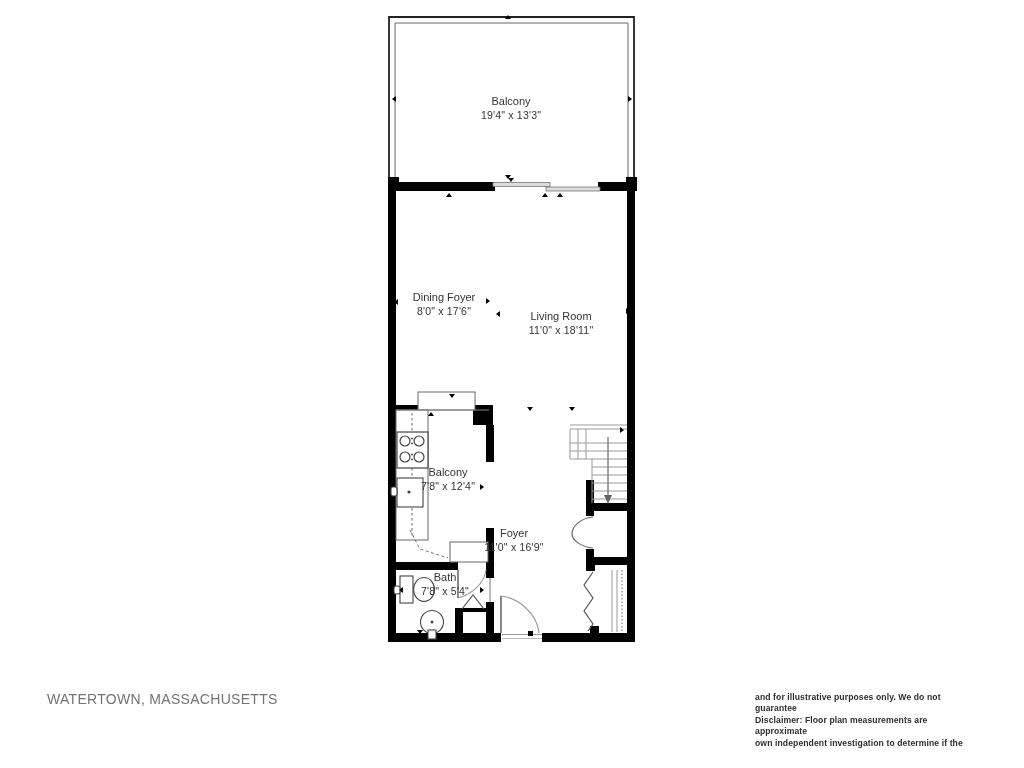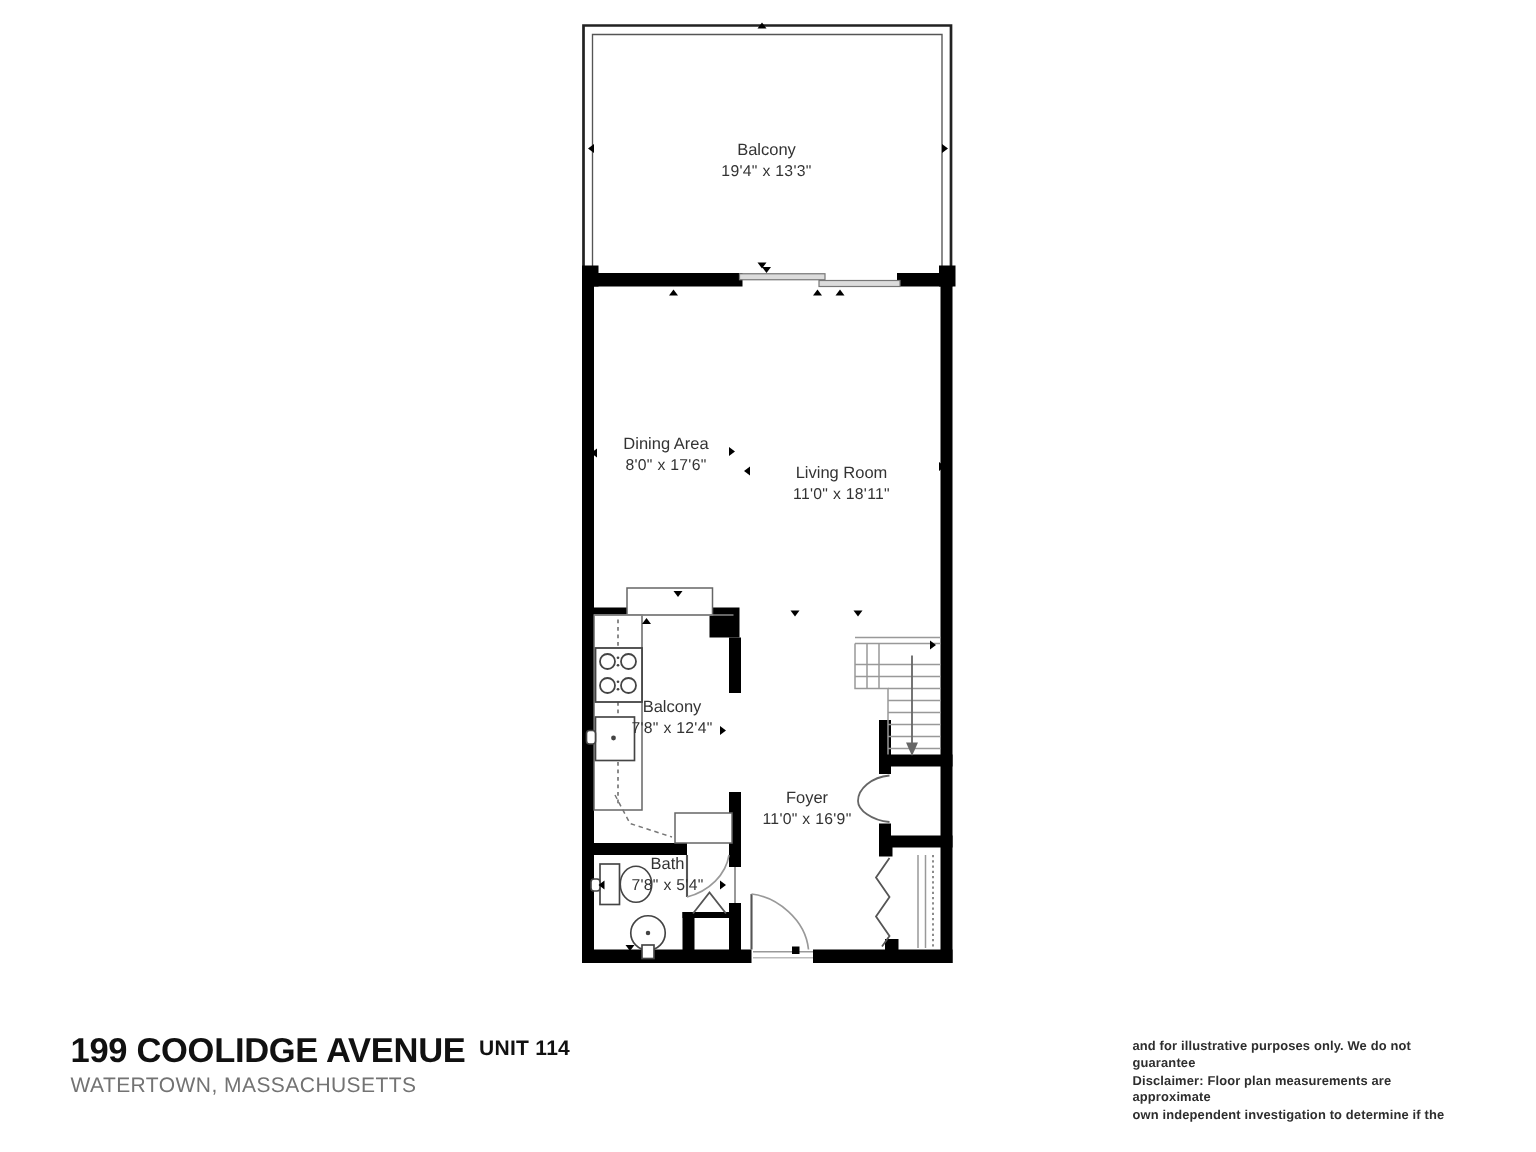--- a/index.html
+++ b/index.html
@@ -180,45 +180,41 @@
       <polygon points="403,587 403,593 399,590"></polygon>
       <polygon points="480,587 480,593 484,590"></polygon>
     </g>
   </svg>
 
   <div class="room-label" style="left:511px;top:108px">
     <div class="room-name">Balcony</div>
     <div class="room-dims">19'4" x 13'3"</div>
   </div>
   <div class="room-label" style="left:444px;top:304px">
-    <div class="room-name">Dining Area</div>
+    <div class="room-name">Dining Foyer</div>
     <div class="room-dims">8'0" x 17'6"</div>
   </div>
   <div class="room-label" style="left:561px;top:323px">
     <div class="room-name">Living Room</div>
     <div class="room-dims">11'0" x 18'11"</div>
   </div>
   <div class="room-label" style="left:448px;top:479px">
     <div class="room-name">Balcony</div>
     <div class="room-dims">7'8" x 12'4"</div>
   </div>
-  <div class="room-label" style="left:538px;top:540px">
+  <div class="room-label" style="left:514px;top:540px">
     <div class="room-name">Foyer</div>
     <div class="room-dims">11'0" x 16'9"</div>
   </div>
   <div class="room-label" style="left:445px;top:584px">
     <div class="room-name">Bath</div>
     <div class="room-dims">7'8" x 5'4"</div>
   </div>
 
   <div class="title-block">
-    <div class="address-row">
-      <span class="address">199 COOLIDGE AVENUE</span>
-      <span class="unit">UNIT 114</span>
-    </div>
     <div class="city">WATERTOWN, MASSACHUSETTS</div>
   </div>
 
   <div class="disclaimer">
     <div>and for illustrative purposes only. We do not guarantee</div>
     <div>Disclaimer: Floor plan measurements are approximate</div>
     <div>own independent investigation to determine if the</div>
 
   </div>
 

